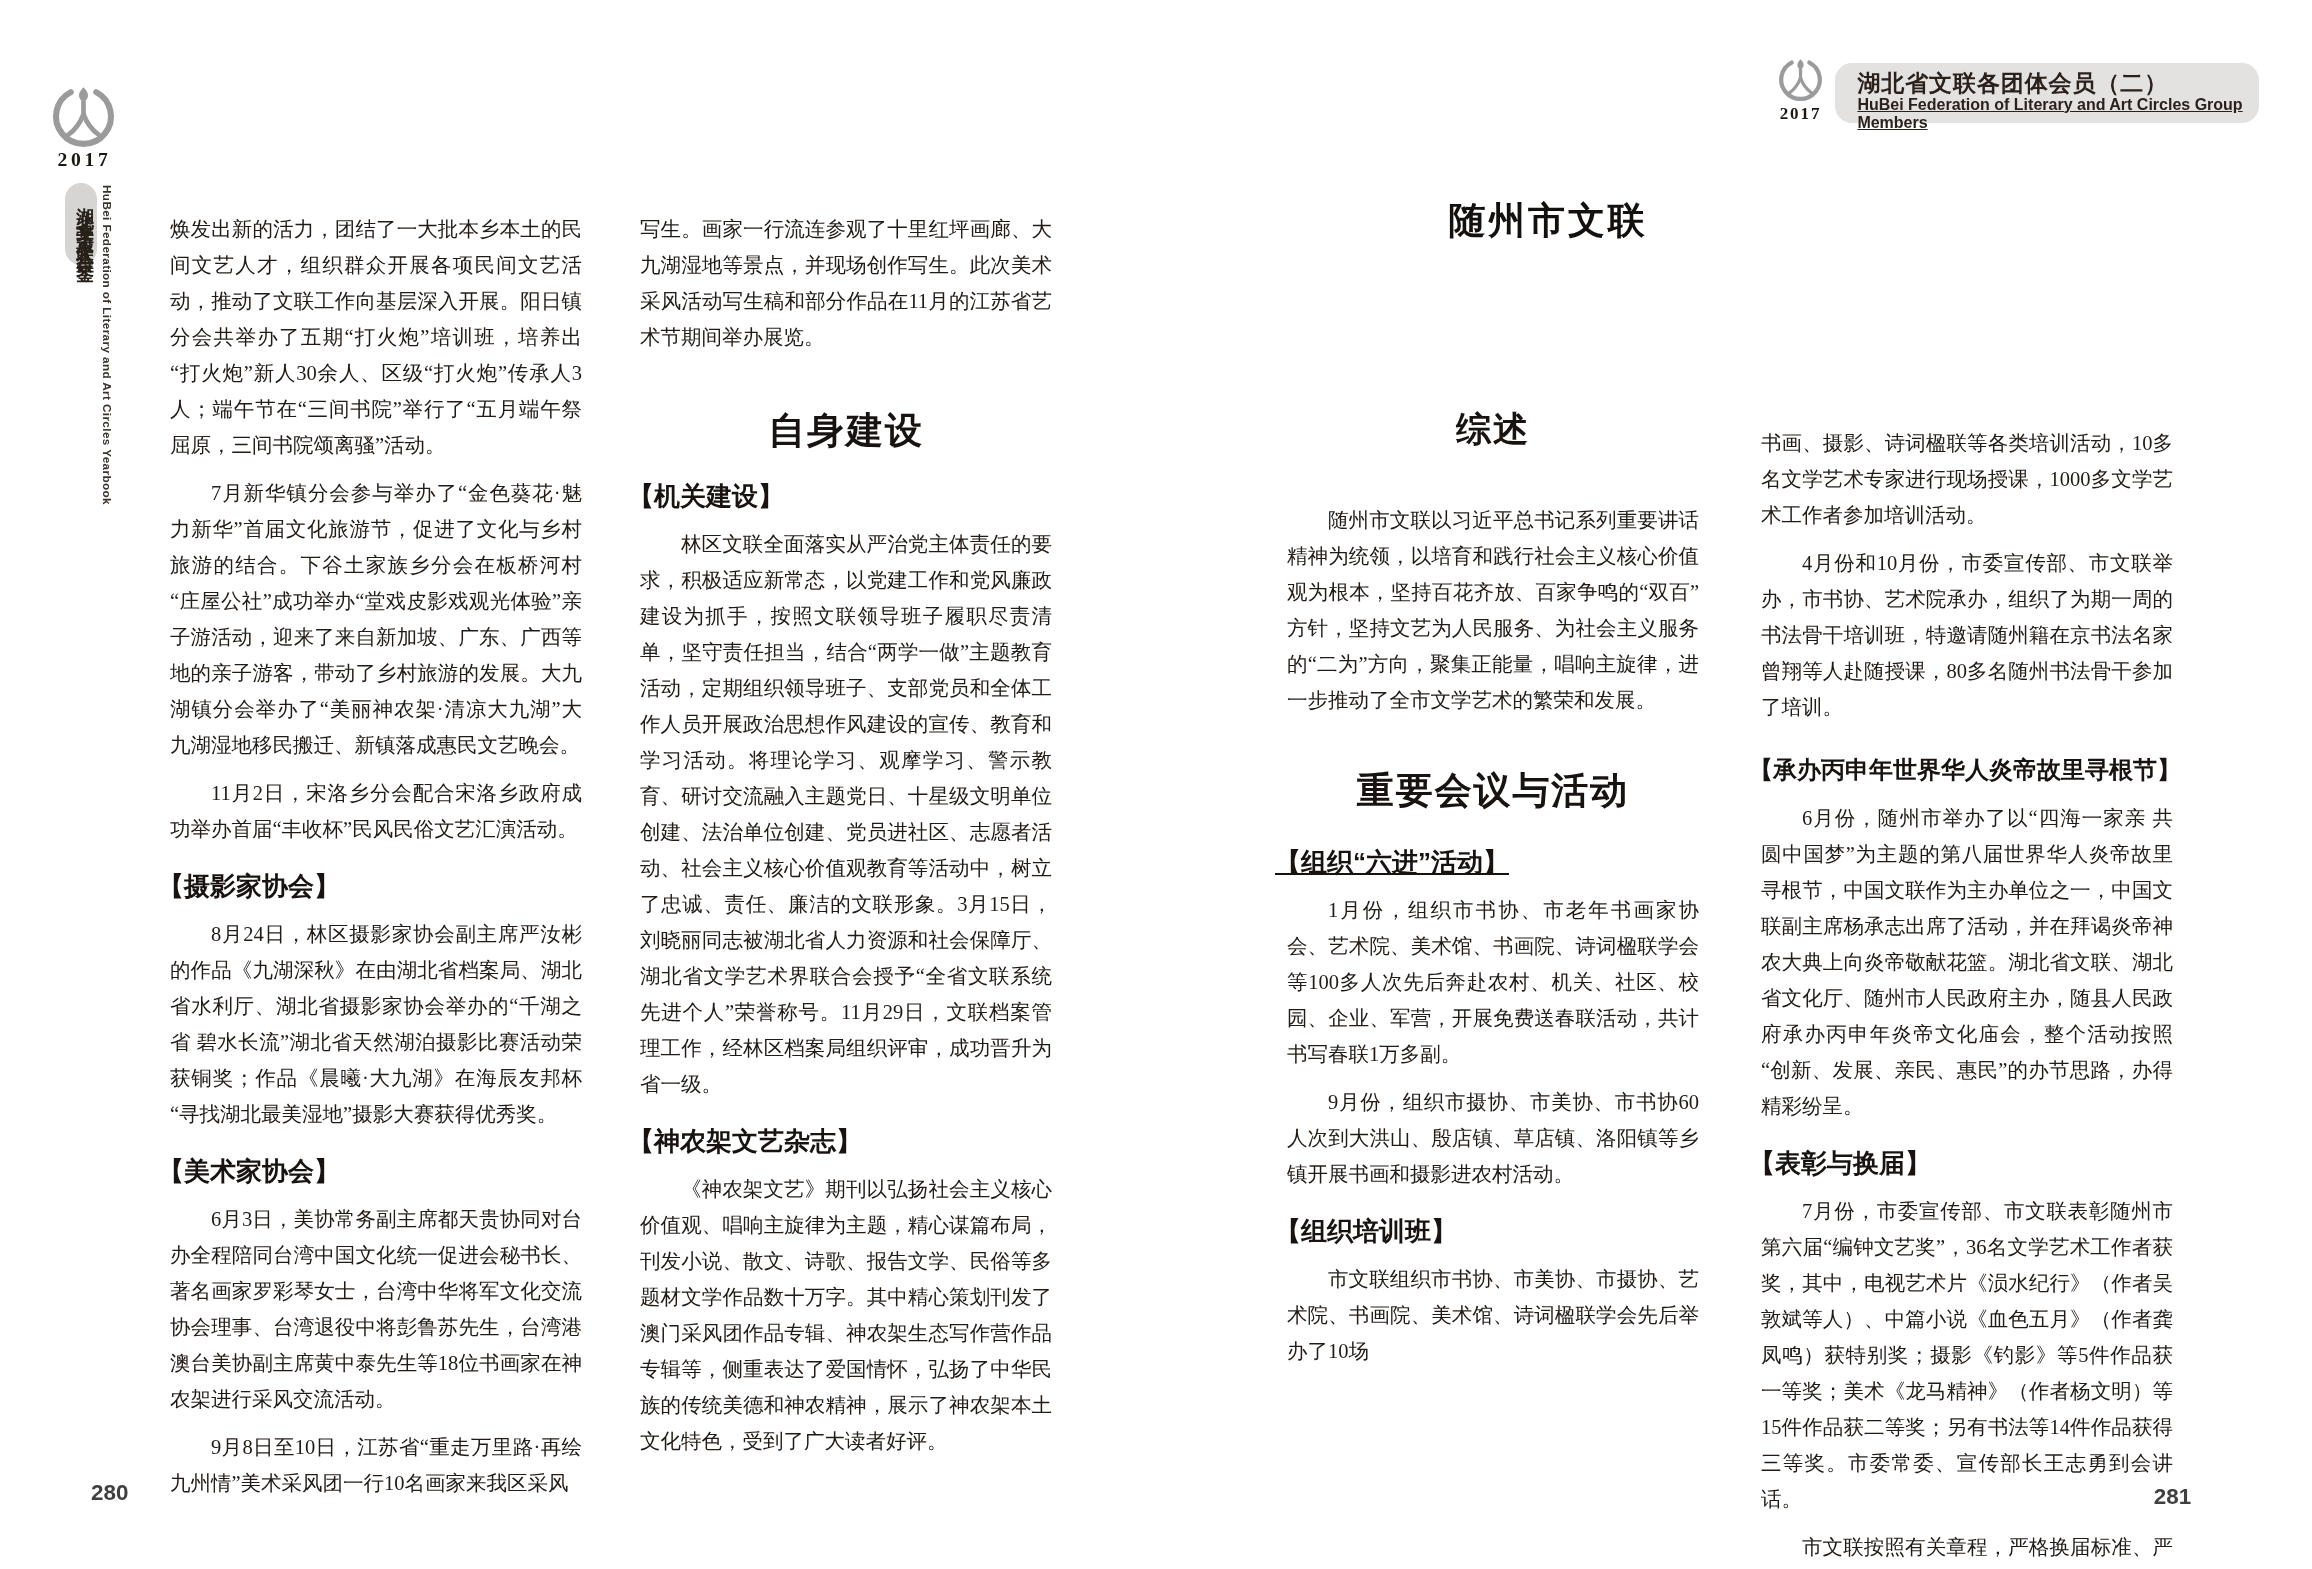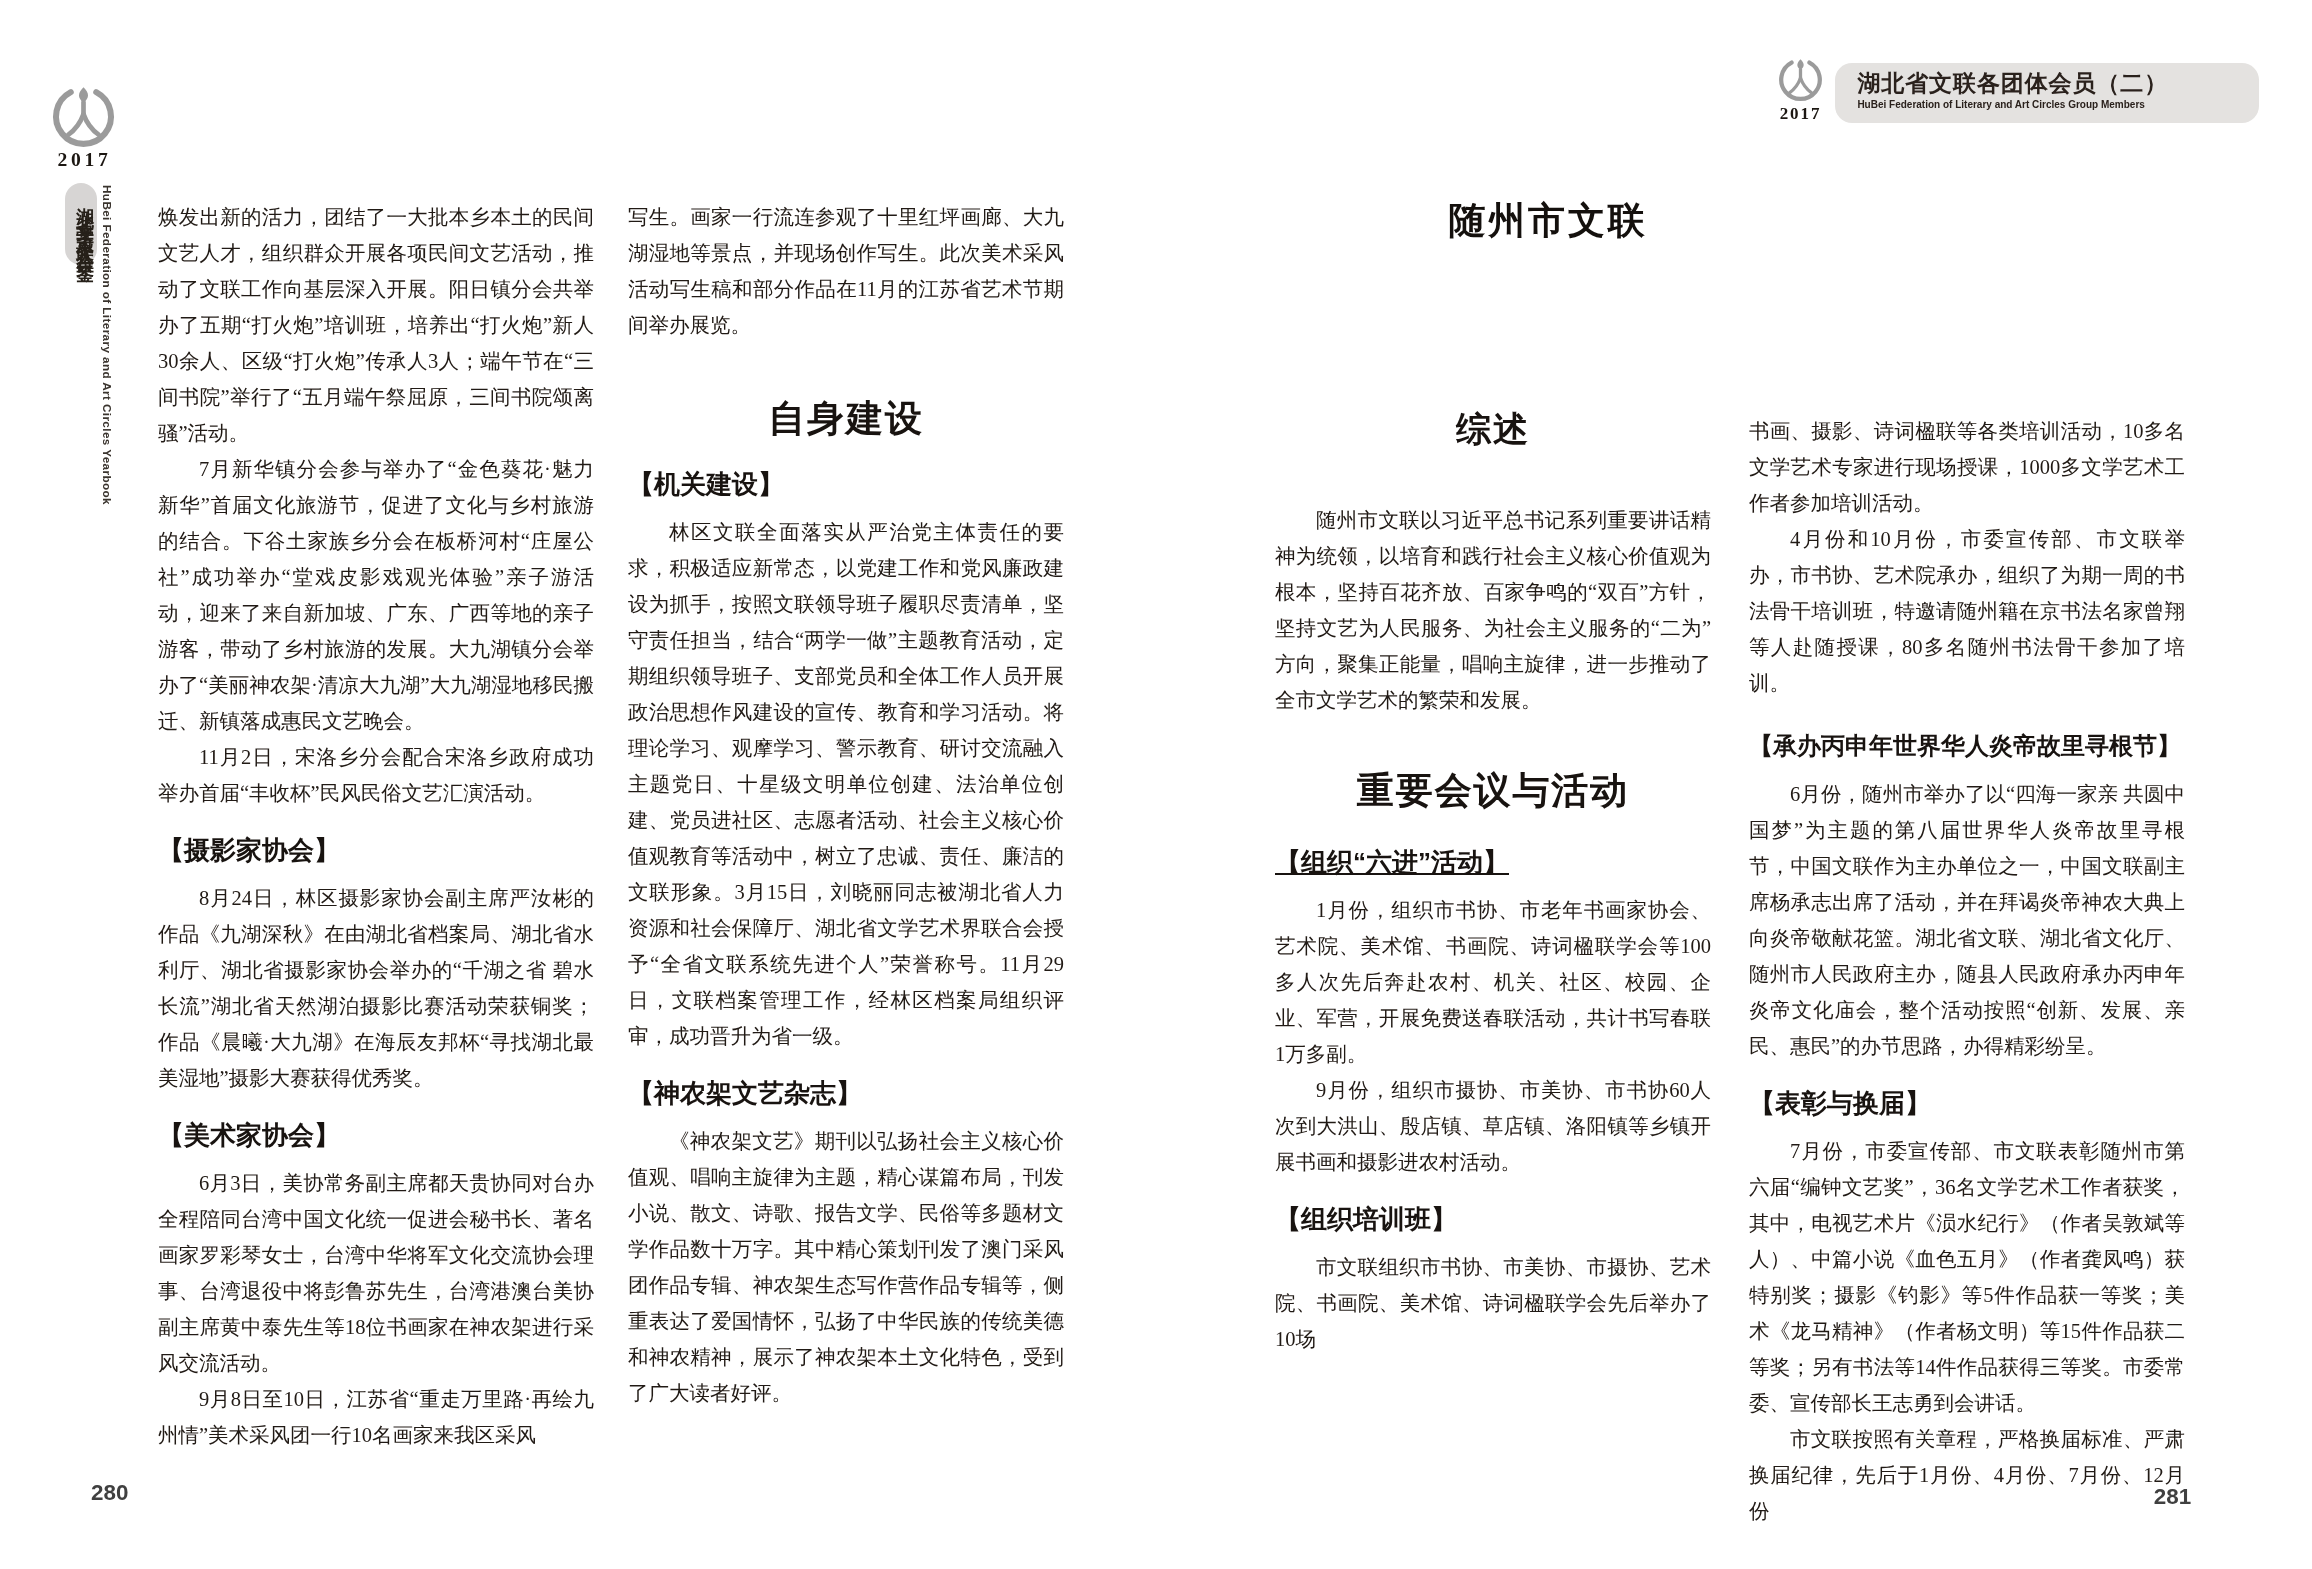--- a/index.html
+++ b/index.html
@@ -30,24 +30,24 @@
   .hdr-logo { position:absolute; left:1777px; top:54px; width:47px; height:50px; }
   .hdr-year { position:absolute; left:1768px; top:104px; width:65px; text-align:center;
     font-weight:bold; font-size:17px; letter-spacing:1.9px; color:#1c1712; }
   .hdr-pill {
     position:absolute; left:1835px; top:63px; width:424px; height:60px;
     background:#e4e2e0; border-radius:17px; box-sizing:border-box; padding:6.5px 0 0 22.4px;
   }
   .hdr-cn { font-family:"Liberation Sans",sans-serif; font-weight:bold;
     font-size:23px; letter-spacing:0.9px; color:#2a211c; line-height:26px; }
   .hdr-en { font-family:"Liberation Sans",sans-serif; font-weight:bold;
-    font-size:10px; color:#2a211c; line-height:18.6px; }
+    font-size:16px; color:#2a211c; line-height:18.6px;text-decoration:underline; }
   
   .col { position:absolute; width:436px; text-align:justify; }
-  .para { margin:0; font-size:20.5px; line-height:36px; text-indent:2em; color:#211a15; }
+  .para { margin:12px; font-size:20.5px; line-height:36px; text-indent:2em; color:#211a15; }
   .para.cont { text-indent:0; }
   .subhead {
     margin:24px 0 15px; font-family:"Liberation Sans",sans-serif;
     font-weight:bold; font-size:26px; line-height:30px; color:#181310;
     text-align:left; text-indent:0;
   }
   .subhead.long { font-size:24px; letter-spacing:0; white-space:nowrap; }
   .big-heading {
     margin:50px 0 17px; font-family:"Liberation Sans",sans-serif;
     font-weight:bold; font-size:37px; line-height:52px; text-align:center;

